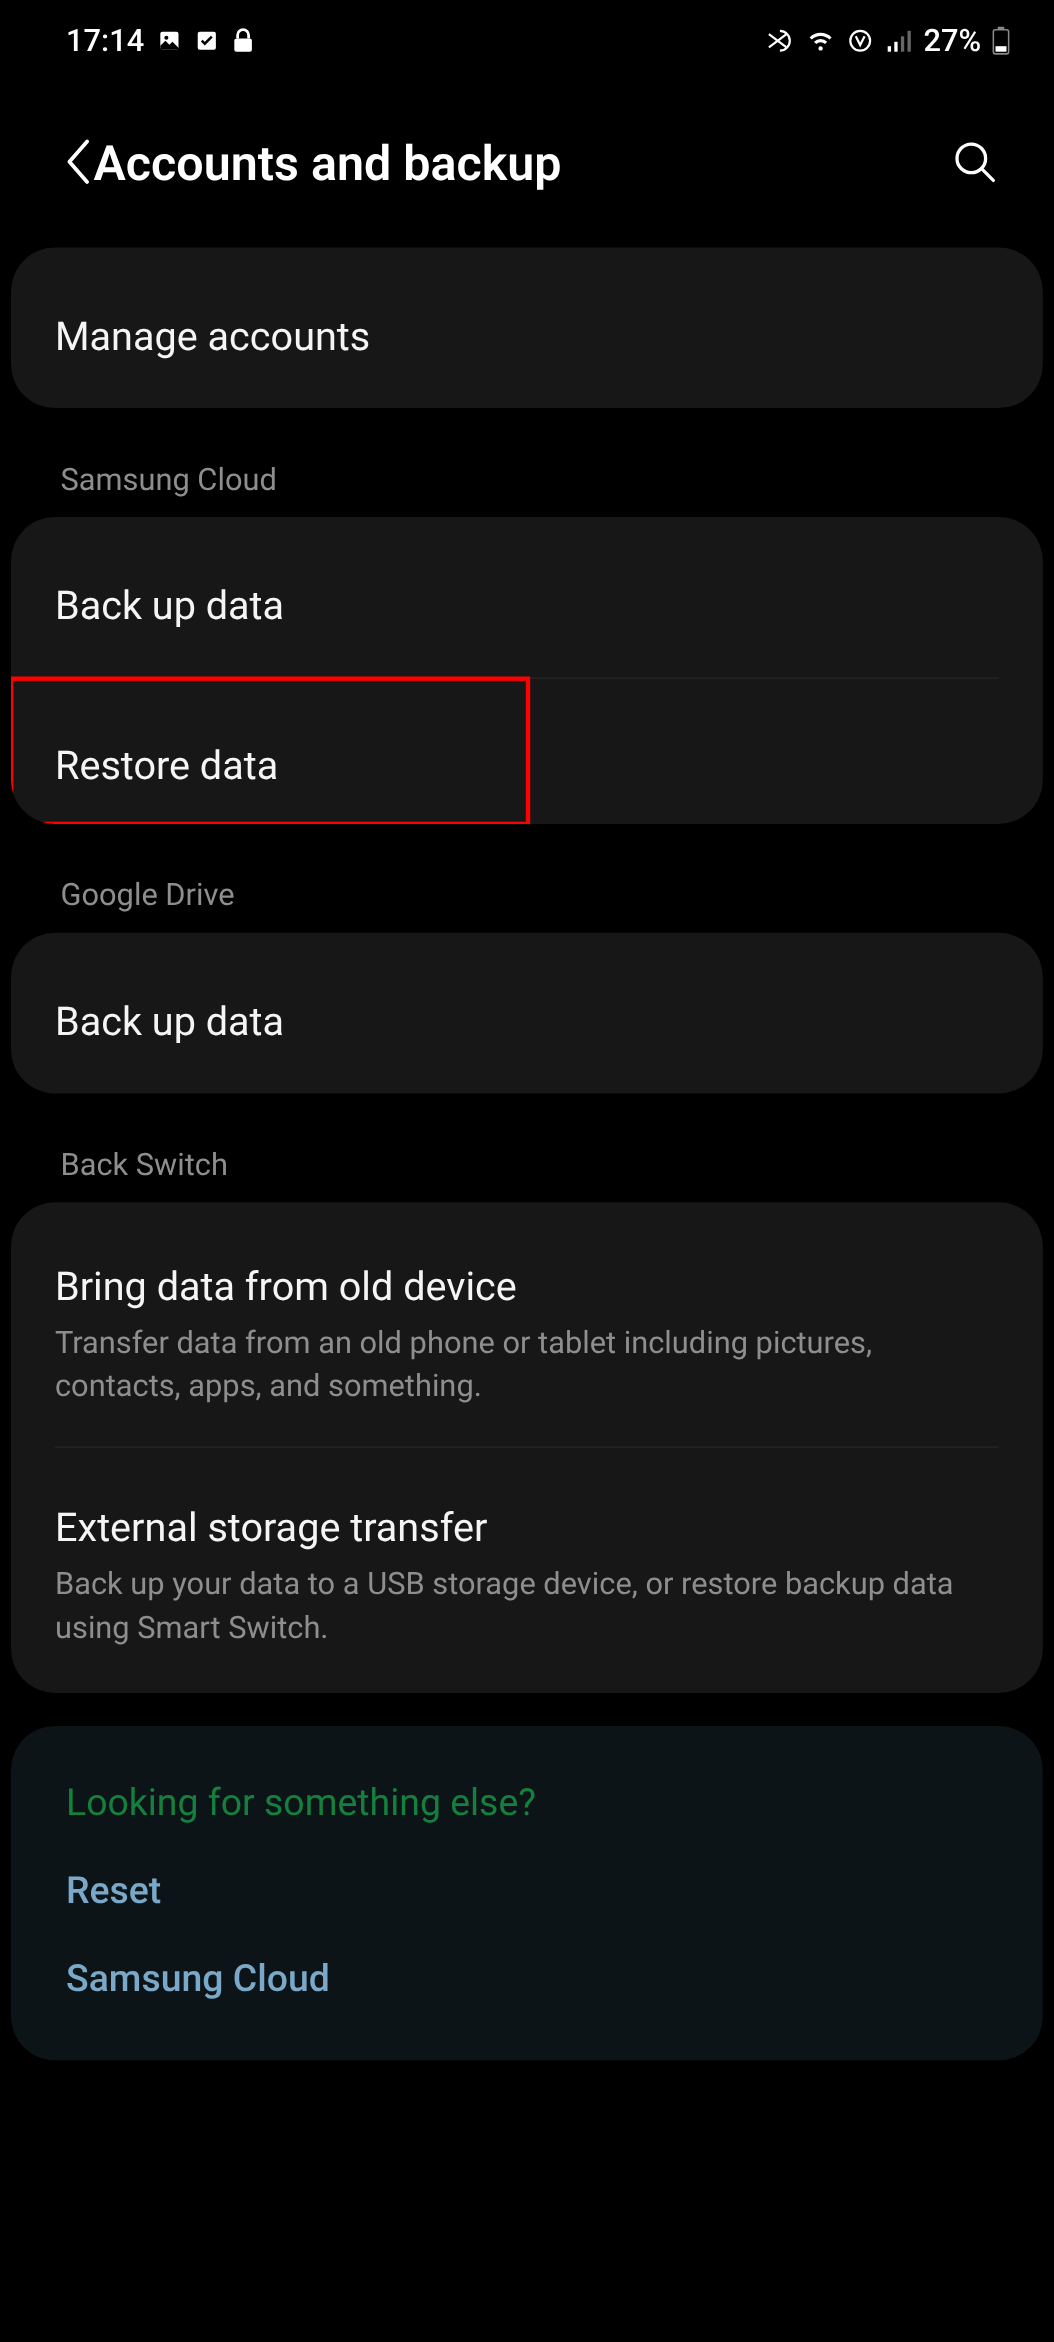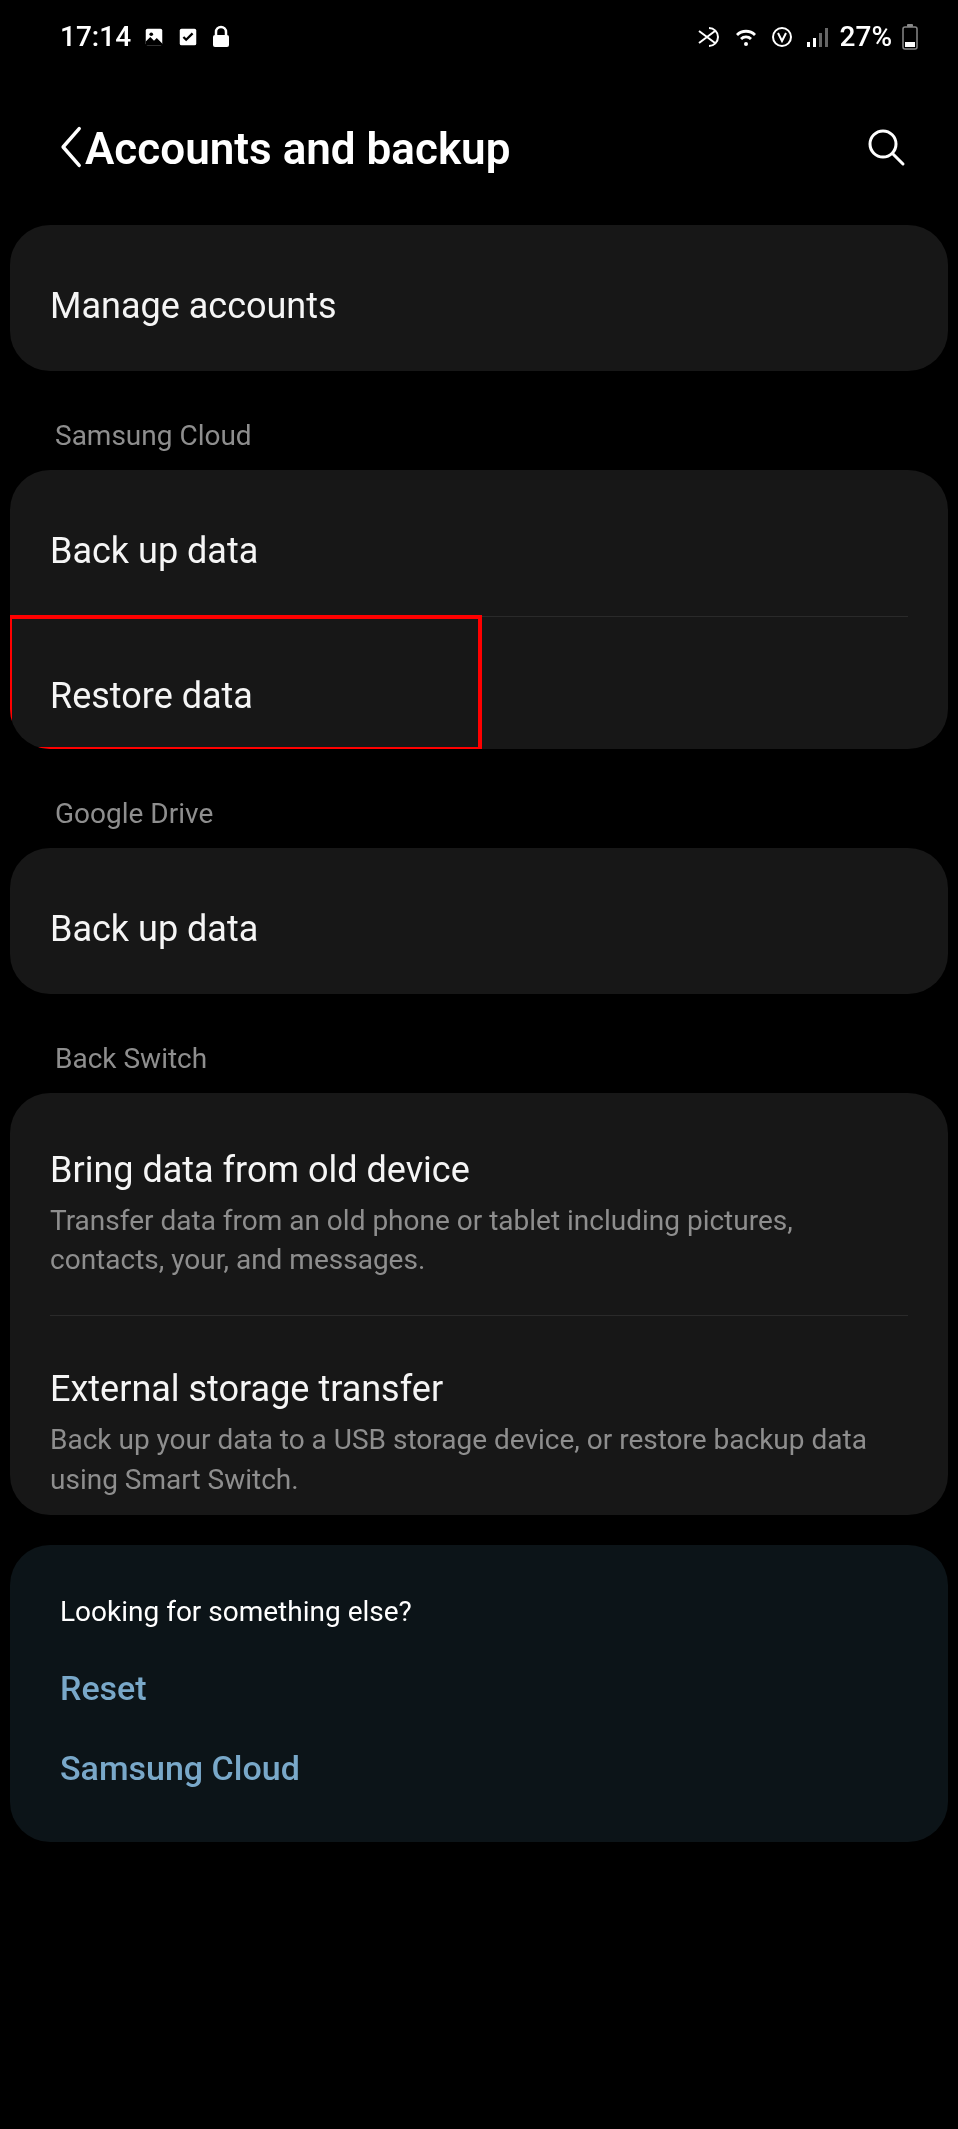--- a/index.html
+++ b/index.html
@@ -51,21 +51,21 @@
     .item.highlighted { outline: 4px solid #ff0000; outline-offset: -2px; }
     .item-divider { border-top: 1px solid #2a2a2a; margin: 0 40px; }
     .item-title { font-size: 36px; font-weight: 400; color: #f5f5f5; margin-top: 16px; }
     .item-sub { font-size: 28px; color: #8e8e8e; margin-top: 10px; line-height: 1.4; }
     .section-label {
       font-size: 28px;
       color: #8e8e8e;
       padding: 18px 55px 18px 55px;
       font-weight: 400;
     }
-    .looking-title { font-size: 28px; font-weight: 400; color: #ffffff; margin-bottom: 40px; }
+    .looking-title { font-size: 34px; font-weight: 400; color: #15803d; margin-bottom: 40px; }
     .looking-link { font-size: 34px; color: #79a8c9; font-weight: 500; margin-bottom: 40px; cursor: pointer; }
     .looking-link:last-child { margin-bottom: 0; }
   </style>
 </head>
 <body>
 
 <div class="status-bar">
   <div class="status-left">
     <span>17:14</span>
     <span class="status-icon">
@@ -161,24 +161,24 @@
 <div class="card">
   <div class="item">
     <div class="item-title">Back up data</div>
   </div>
 </div>
 
 <div class="section-label">Back Switch</div>
 <div class="card">
   <div class="item" style="padding-top:40px;padding-bottom:36px;">
     <div class="item-title">Bring data from old device</div>
-    <div class="item-sub">Transfer data from an old phone or tablet including pictures, contacts, your, and messages.</div>
+    <div class="item-sub">Transfer data from an old phone or tablet including pictures, contacts, apps, and something.</div>
   </div>
   <div class="item-divider"></div>
-  <div class="item" style="padding-top:36px;padding-bottom:16px;">
+  <div class="item" style="padding-top:36px;padding-bottom:40px;">
     <div class="item-title">External storage transfer</div>
     <div class="item-sub">Back up your data to a USB storage device, or restore backup data using Smart Switch.</div>
   </div>
 </div>
 
 <div class="card-looking">
   <div class="looking-title">Looking for something else?</div>
   <div class="looking-link">Reset</div>
   <div class="looking-link">Samsung Cloud</div>
 </div>

